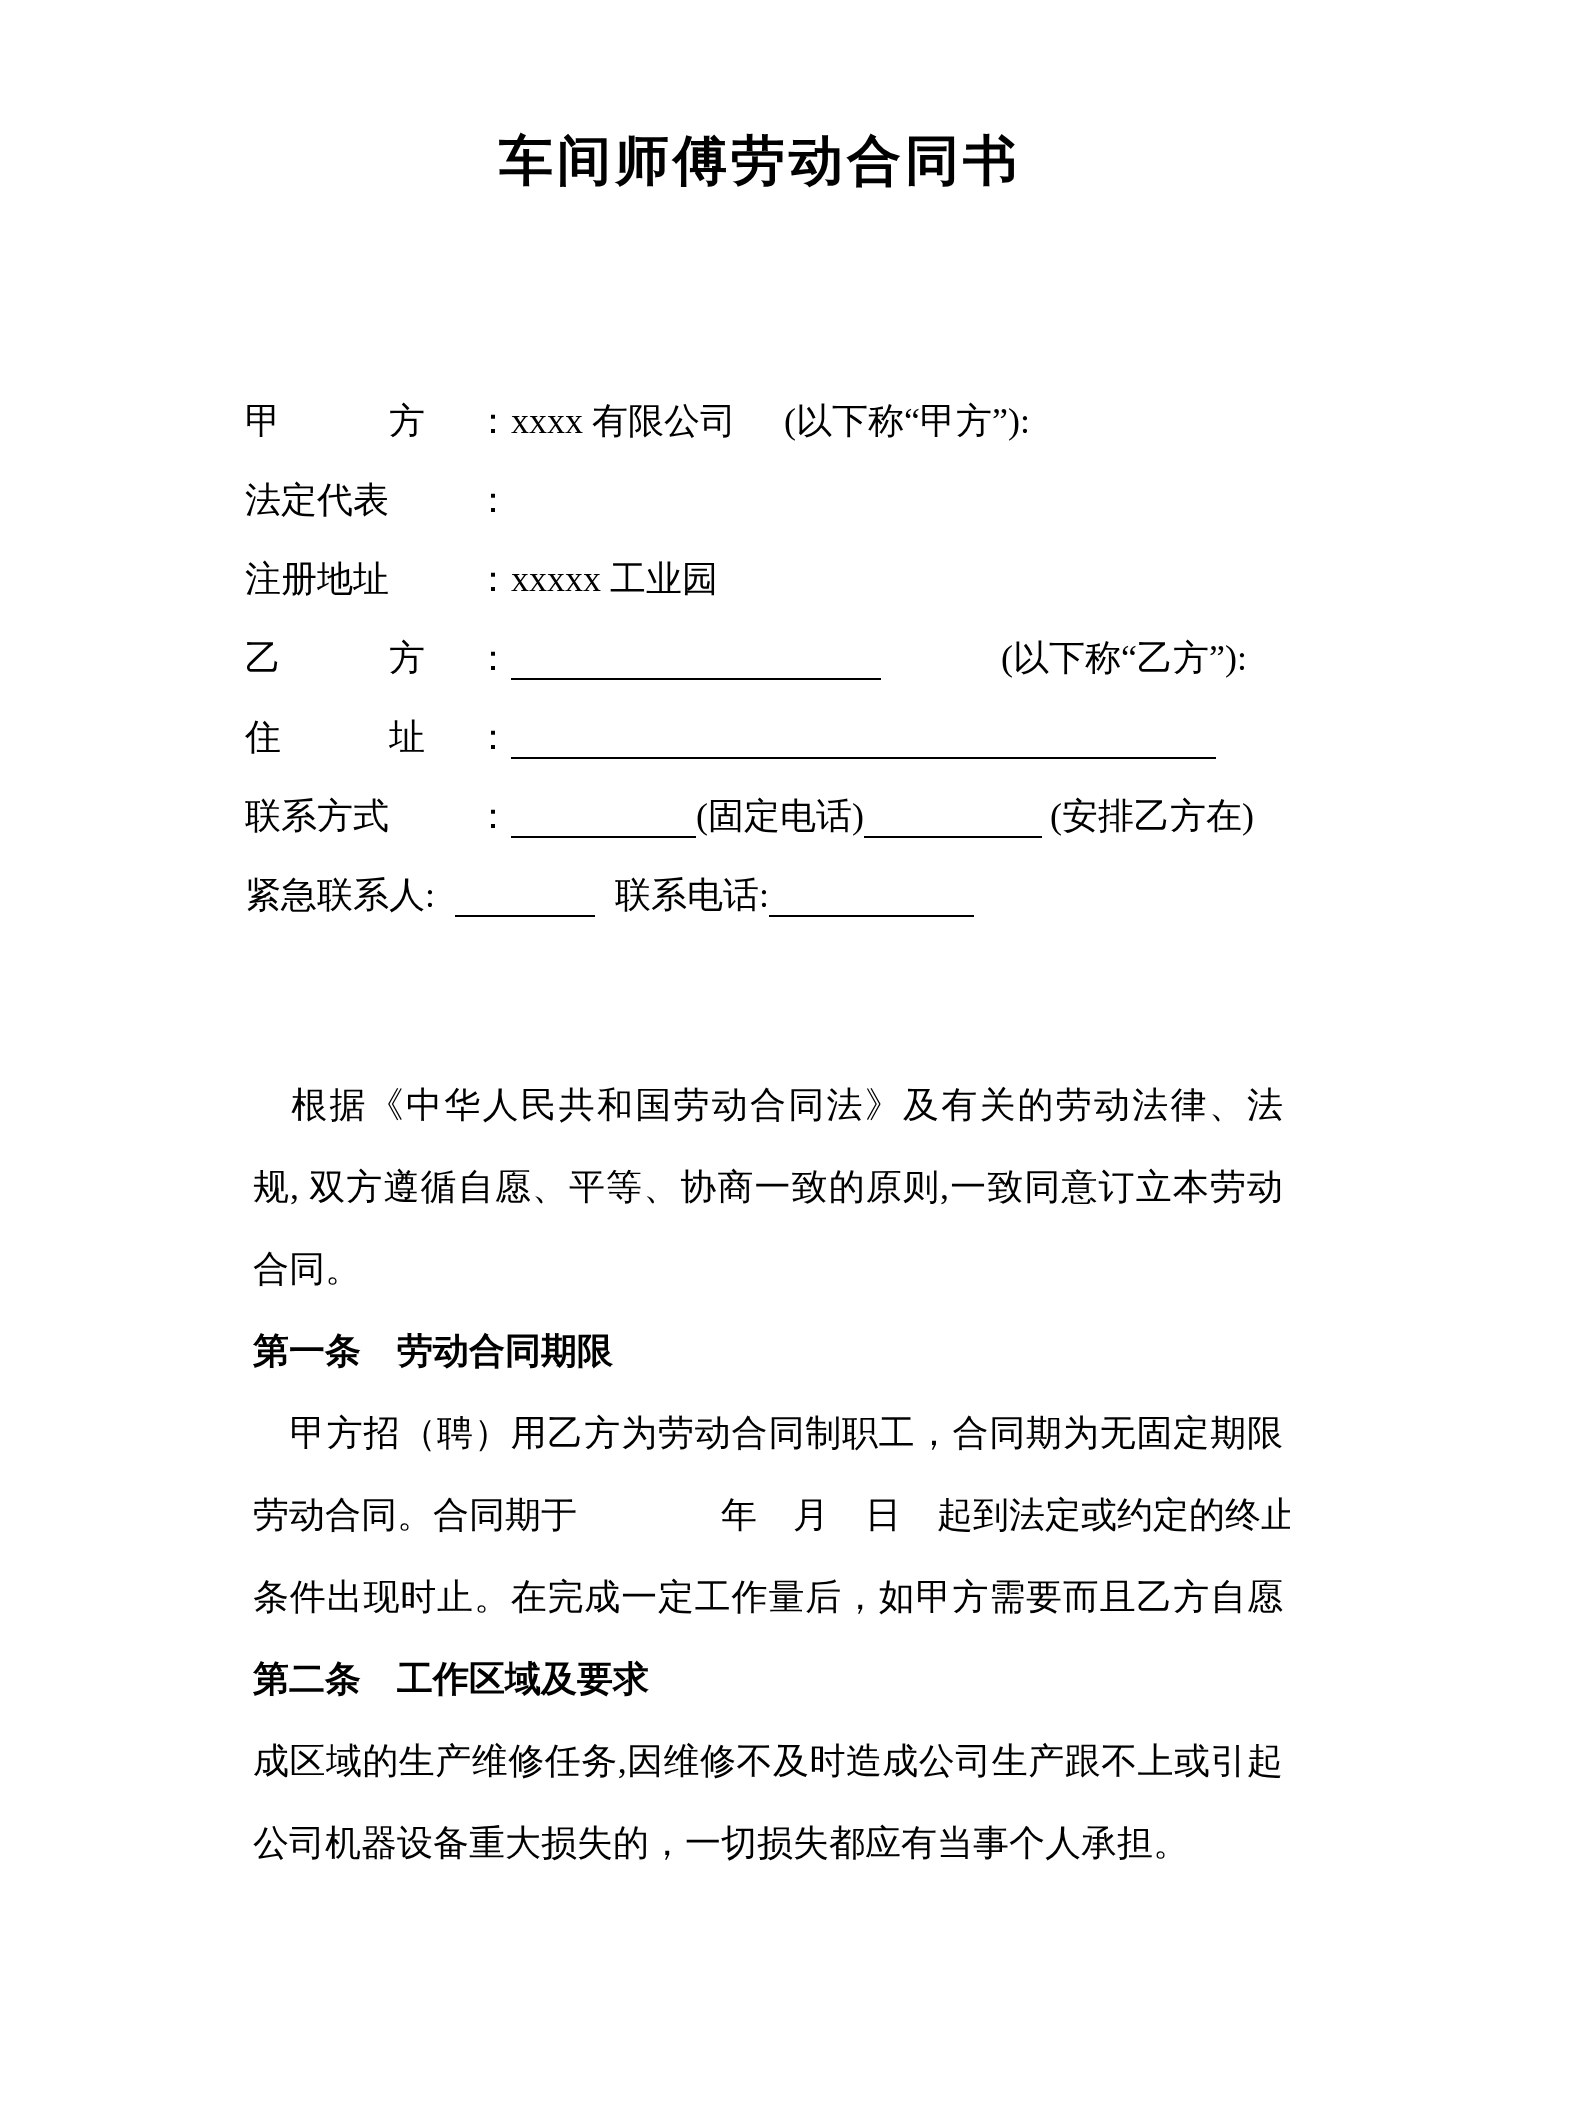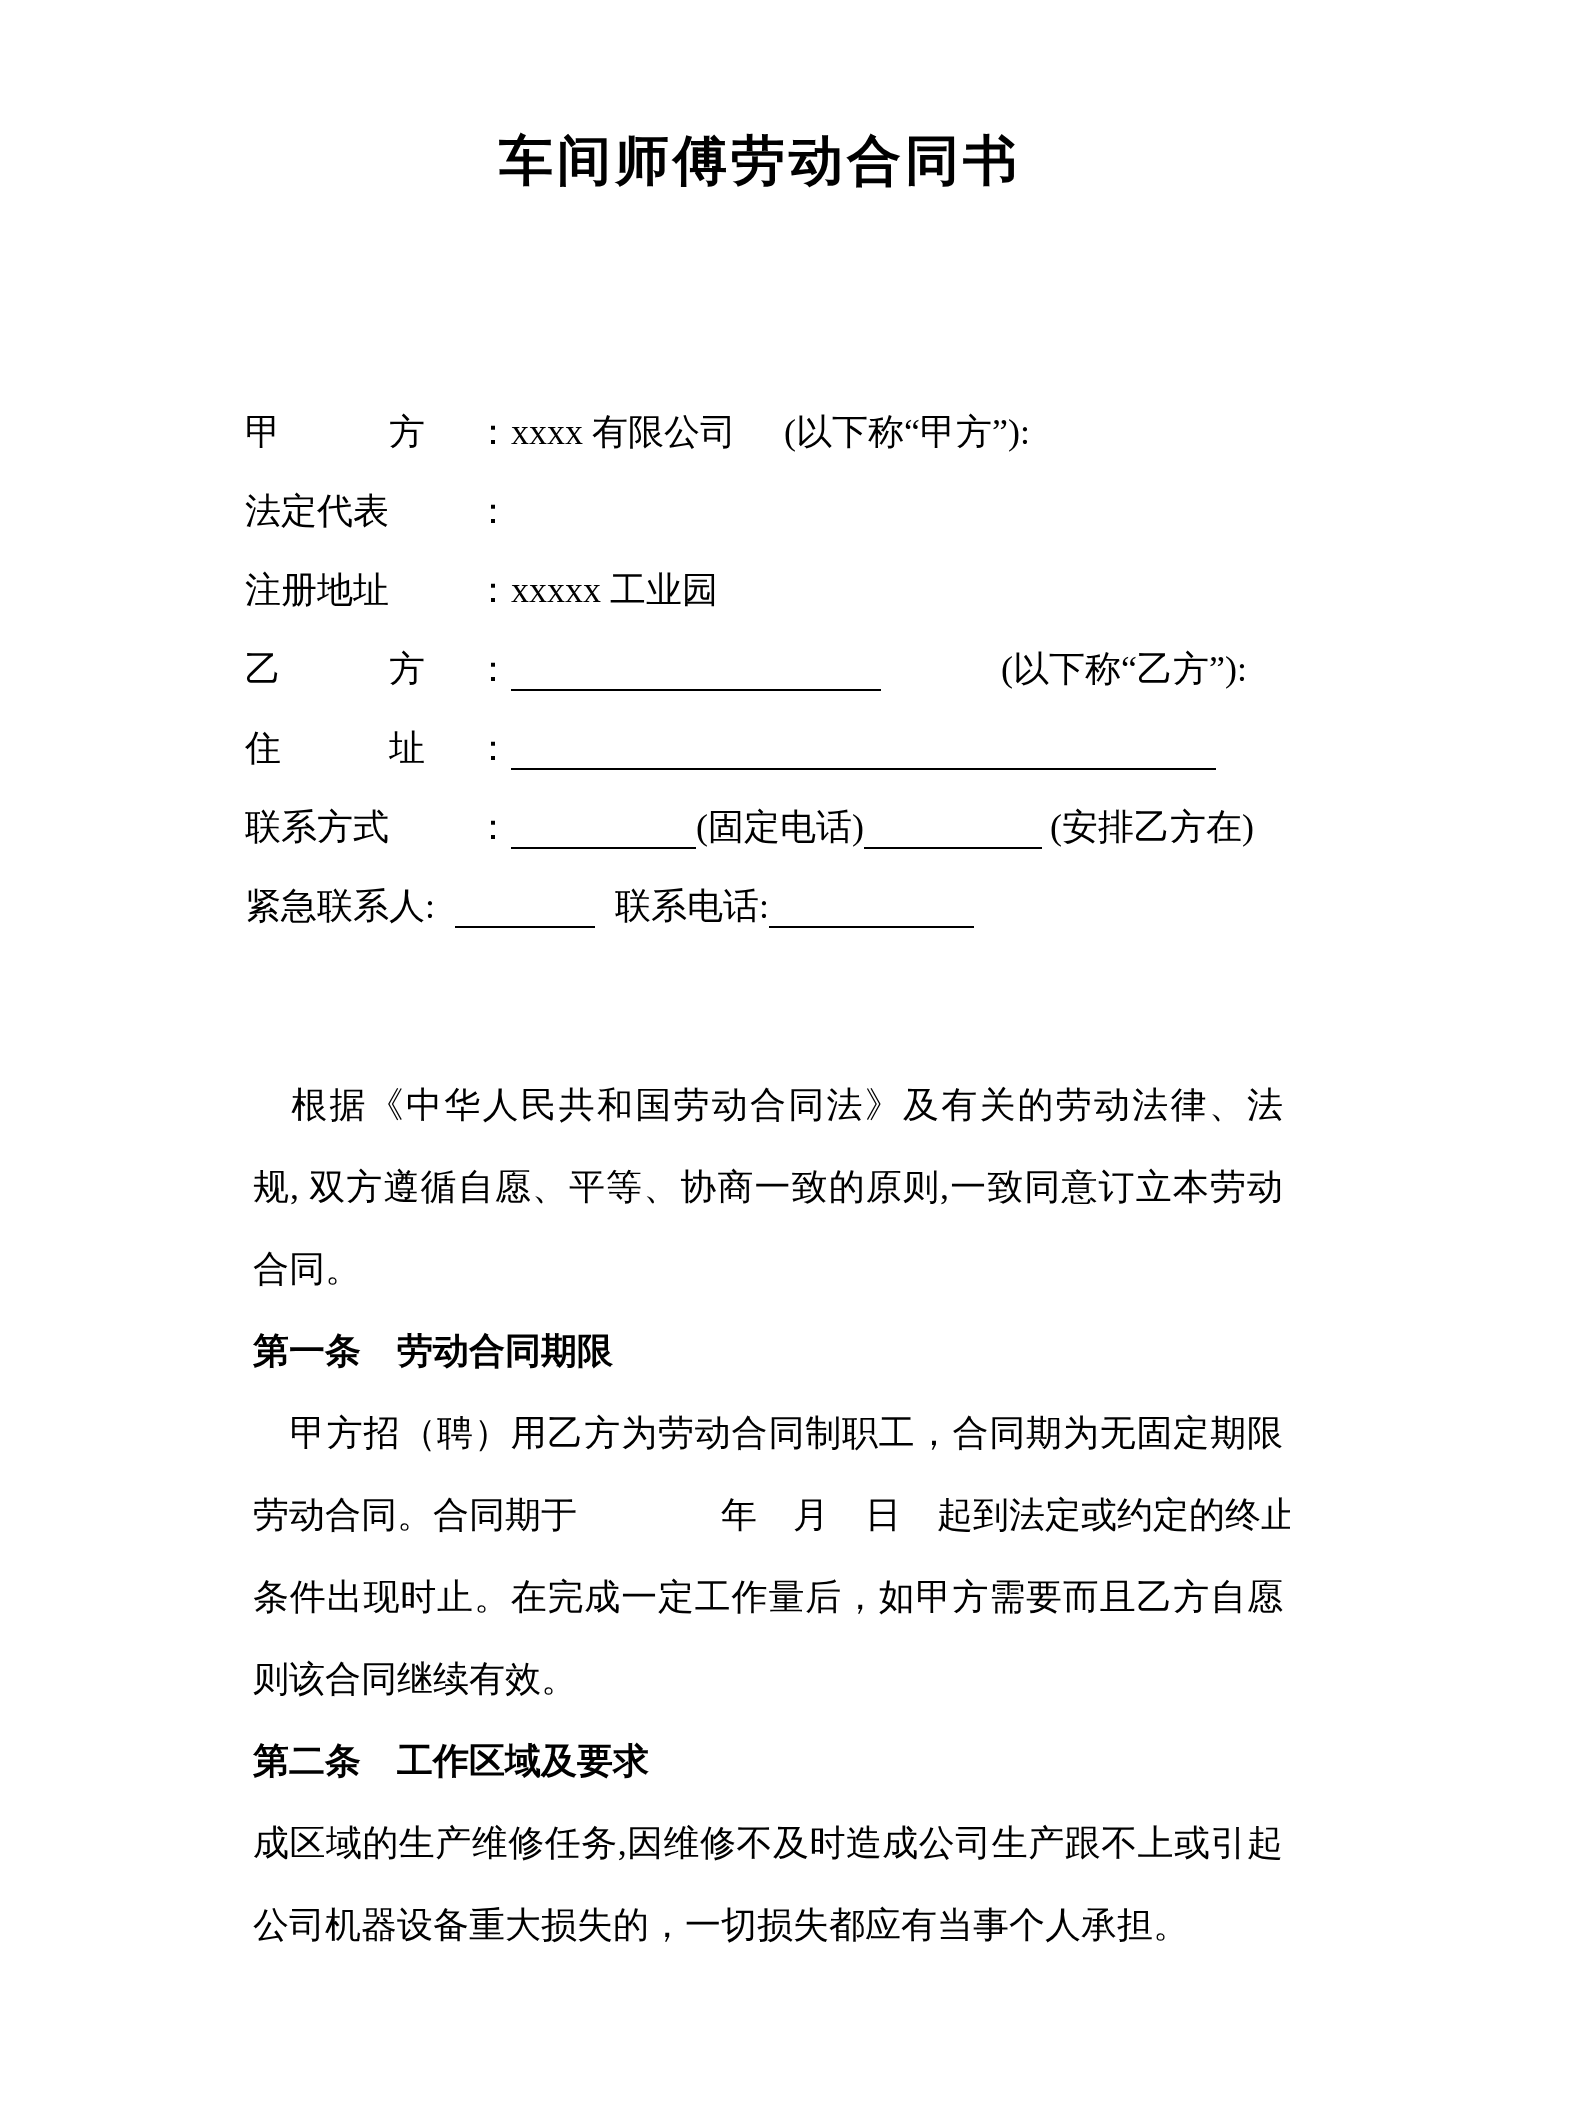--- a/index.html
+++ b/index.html
@@ -19,21 +19,21 @@
     width: 1030px;
     text-align: center;
     font-size: 54px;
     font-weight: bold;
     letter-spacing: 4px;
     line-height: 70px;
     white-space: nowrap;
   }
   .fields {
     position: absolute;
-    top: 393px;
+    top: 382px;
     left: 245px;
     width: 1120px;
     font-size: 36px;
   }
   .field-row {
     height: 79px;
     line-height: 79px;
     white-space: nowrap;
   }
   .f-label { display: inline-block; width: 230px; }
@@ -118,21 +118,20 @@
   </div>
 
   <div class="body-text">
     <div class="tline j">　根据《中华人民共和国劳动合同法》及有关的劳动法律、法</div>
     <div class="tline j">规, 双方遵循自愿、平等、协商一致的原则,一致同意订立本劳动</div>
     <div class="tline">合同。</div>
     <div class="tline b">第一条　劳动合同期限</div>
     <div class="tline j">　甲方招（聘）用乙方为劳动合同制职工，合同期为无固定期限</div>
     <div class="tline">劳动合同。合同期于　　　　年　月　日　起到法定或约定的终止</div>
     <div class="tline j">条件出现时止。在完成一定工作量后，如甲方需要而且乙方自愿</div>
-    <div class="tline">则该合同继续有效。</div>
     <div class="tline b">第二条　工作区域及要求</div>
     <div class="tline j">成区域的生产维修任务,因维修不及时造成公司生产跟不上或引起</div>
     <div class="tline">公司机器设备重大损失的，一切损失都应有当事个人承担。</div>
   </div>
 
   <div class="page-num">1</div>
 
 </div>
 
 </body></html>

